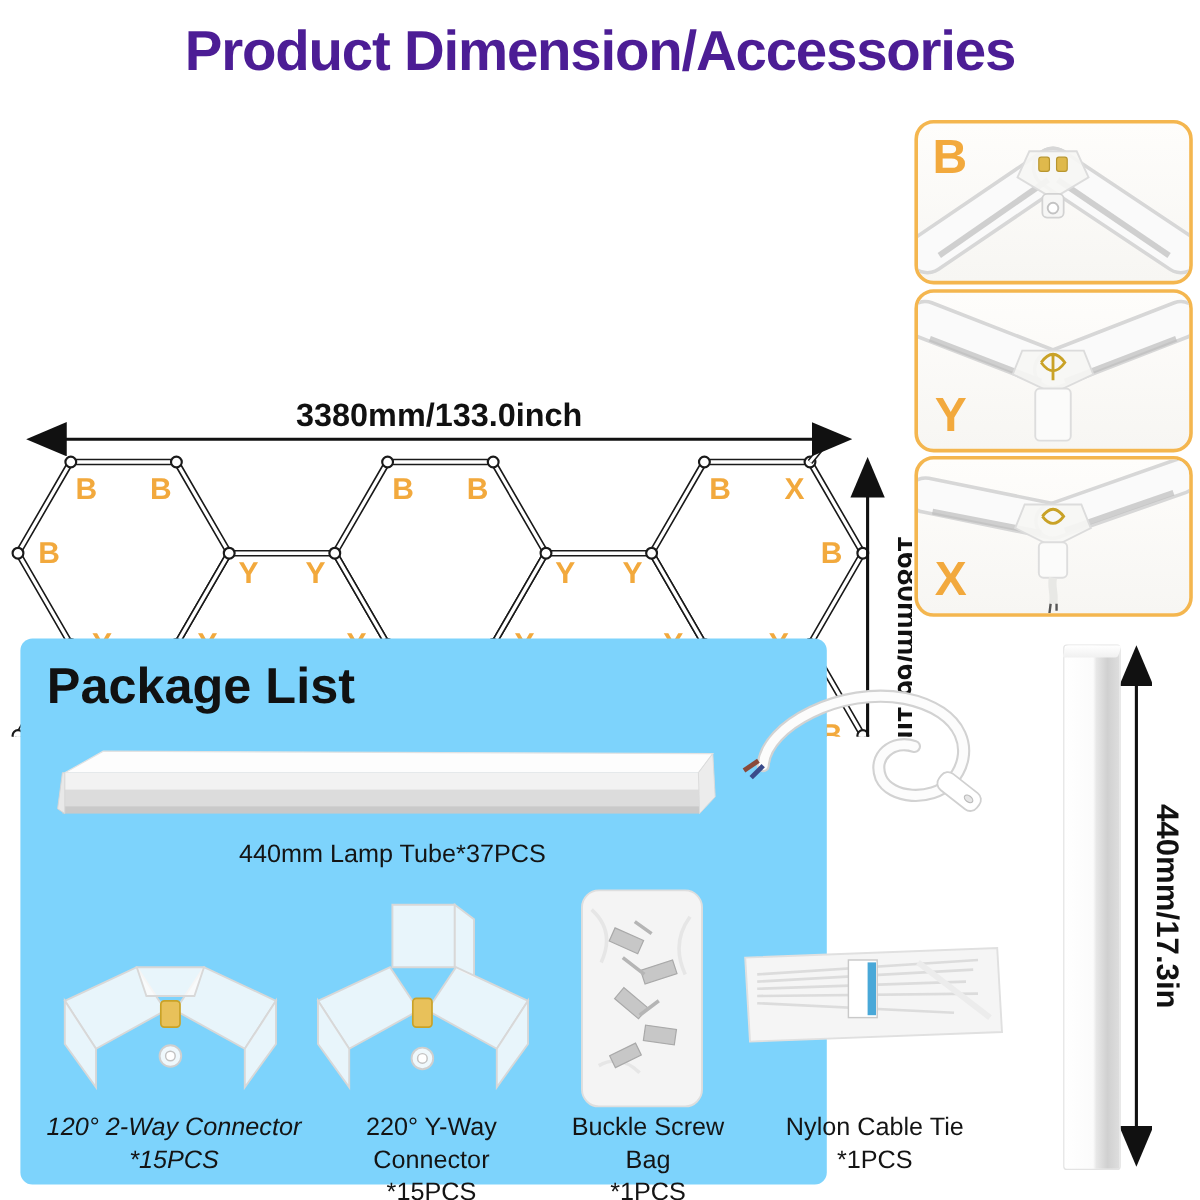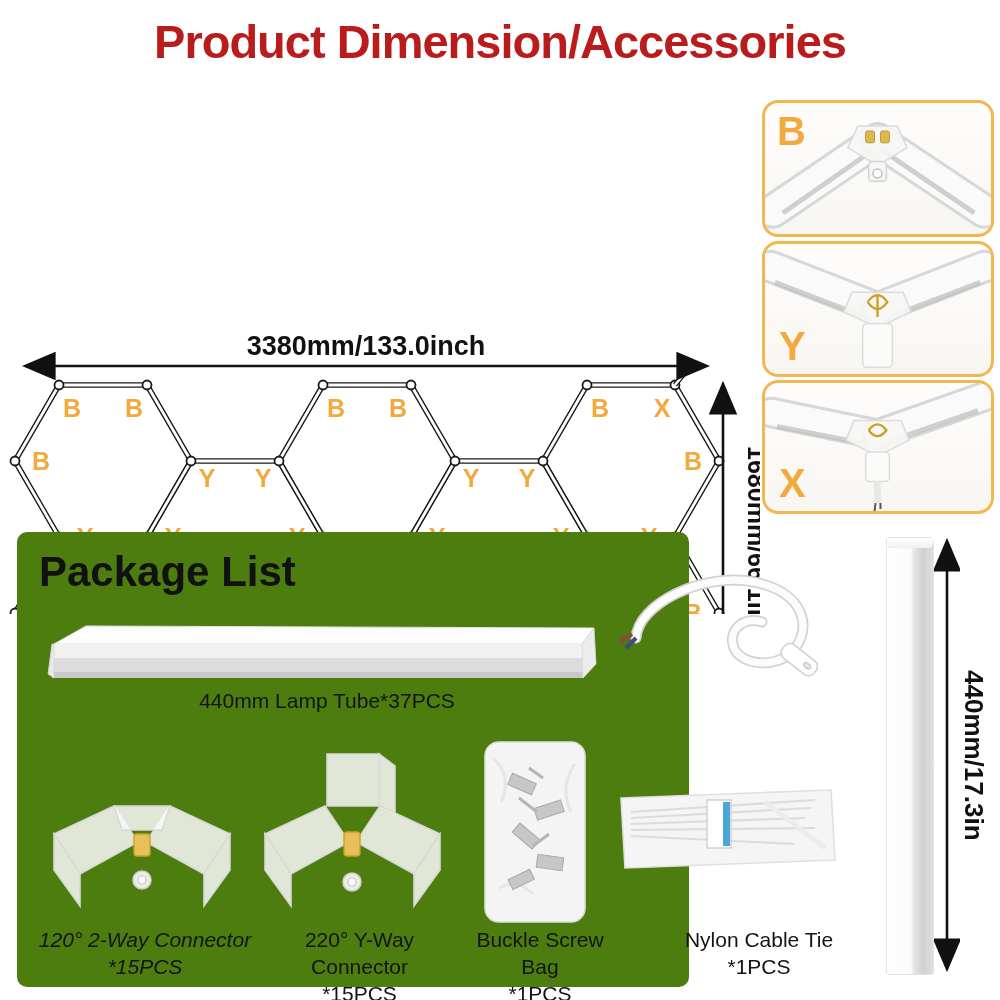--- a/index.html
+++ b/index.html
@@ -1,30 +1,30 @@
 <!DOCTYPE html>
 <html><head>
 <meta charset="utf-8">
 <style>
   html,body{margin:0;padding:0;background:#ffffff;}
   .page{position:relative;width:1000px;height:1000px;background:#ffffff;overflow:hidden;
         font-family:"Liberation Sans","DejaVu Sans",sans-serif;}
   .title{position:absolute;left:0;top:14px;width:1000px;text-align:center;
-         font-size:47px;font-weight:bold;color:#b91c1c;letter-spacing:-1px;}
+         font-size:47px;font-weight:bold;color:#4c1d95;letter-spacing:-1px;}
   
   .hex-svg{position:absolute;left:0;top:104px;width:760px;height:510px;}
   
   .photo-box{position:absolute;left:762px;width:232px;border:3px solid #F4B64F;border-radius:16px;
              background:linear-gradient(180deg,#fefdfb, #f7f6f3);box-sizing:border-box;overflow:hidden;}
   .photo-box svg{position:absolute;left:0;top:0;width:100%;height:100%;}
   .photo-letter{position:absolute;font-size:40px;font-weight:bold;color:#F2A93D;line-height:1;}
   .pl-tl{left:12px;top:8px;}
   .pl-bl{left:14px;bottom:8px;}
   
-  .panel{position:absolute;left:17px;top:532px;width:672px;height:455px;background:#4d7c0f;
+  .panel{position:absolute;left:17px;top:532px;width:672px;height:455px;background:#7dd3fc;
          border-radius:10px;}
   .panel-heading{position:absolute;left:22px;top:16px;font-size:42px;font-weight:bold;color:#111;}
   .item-label{position:absolute;text-align:center;font-size:21px;color:#141414;line-height:27px;}
   .abs{position:absolute;}
   
   .vtube{position:absolute;left:886px;top:537px;width:46px;height:436px;
          background:linear-gradient(90deg,#ffffff 0%,#fbfbfb 52%,#e7e7e7 58%,#d0d0d0 78%,#dedede 100%);
          border:1px solid #e3e3e3;border-radius:3px;}
   .vtube::before{content:"";position:absolute;left:0;top:0;width:100%;height:10px;
          background:linear-gradient(180deg,#ffffff,#f0f0f0);transform:skewX(-18deg);border-radius:2px;}
@@ -200,21 +200,21 @@
     <div class="panel-heading">Package List</div>
 
     <svg class="abs" style="left:25px;top:86px;width:560px;height:72px;" viewBox="0 0 560 72">
       <polygon points="12,26 44,8 552,10 540,26" fill="#fdfdfd" stroke="#e2e2e2" stroke-width="1"></polygon>
       <rect x="10" y="26" width="531" height="32" fill="#f2f2f2"></rect>
       <rect x="10" y="40" width="531" height="18" fill="#dcdcdc"></rect>
       <rect x="10" y="54" width="531" height="6" fill="#c9c9c9"></rect>
       <polygon points="10,26 12,26 12,60 6,56" fill="#e8e8e8" stroke="#d5d5d5" stroke-width="0.8"></polygon>
       <polygon points="540,26 552,10 554,46 541,60" fill="#ececec" stroke="#dadada" stroke-width="0.8"></polygon>
     </svg>
-    <div class="item-label" style="left:30px;top:155px;width:560px;">440mm Lamp Tube*37PCS</div>
+    <div class="item-label" style="left:30px;top:166px;width:560px;">440mm Lamp Tube*37PCS</div>
 
     <svg class="abs" style="left:585px;top:24px;width:240px;height:135px;" viewBox="0 0 240 135">
       <path d="M34,82 C36,48 100,16 152,26 C202,36 212,72 190,96 C174,112 140,110 132,92 C125,74 142,60 160,66" fill="none" stroke="#d2d2d2" stroke-width="11" stroke-linecap="round"></path>
       <path d="M34,82 C36,48 100,16 152,26 C202,36 212,72 190,96 C174,112 140,110 132,92 C125,74 142,60 160,66" fill="none" stroke="#fcfcfc" stroke-width="7.5" stroke-linecap="round"></path>
       <g transform="rotate(38 196 102)">
         <rect x="178" y="94" width="40" height="17" rx="7" fill="#ffffff" stroke="#d0d0d0" stroke-width="1.5"></rect>
         <ellipse cx="208" cy="102.5" rx="4" ry="2.5" fill="#e6e6e6" stroke="#bbbbbb" stroke-width="1"></ellipse>
       </g>
       <path d="M34,82 L24,92" stroke="#3a4a8a" stroke-width="4"></path>
       <path d="M30,78 L18,86" stroke="#8a4a3a" stroke-width="4"></path>
@@ -279,21 +279,21 @@
       <div>*15PCS</div>
     </div>
     <div class="item-label" style="left:240px;top:394px;width:205px;">
       <div>220° Y-Way Connector</div>
       <div>*15PCS</div>
     </div>
     <div class="item-label" style="left:438px;top:394px;width:170px;">
       <div>Buckle Screw Bag</div>
       <div>*1PCS</div>
     </div>
-    <div class="item-label" style="left:642px;top:394px;width:200px;">
+    <div class="item-label" style="left:612px;top:394px;width:200px;">
       <div>Nylon Cable Tie</div>
       <div>*1PCS</div>
     </div>
   </div>
 
   <div class="vtube"></div>
   <svg class="abs" style="left:934px;top:531px;width:26px;height:448px;" viewBox="0 0 26 448">
     <defs>
       <marker id="ah2" markerWidth="13" markerHeight="11" refX="11" refY="5.5" orient="auto-start-reverse">
         <path d="M0,0 L13,5.5 L0,11 z" fill="#111"></path>

